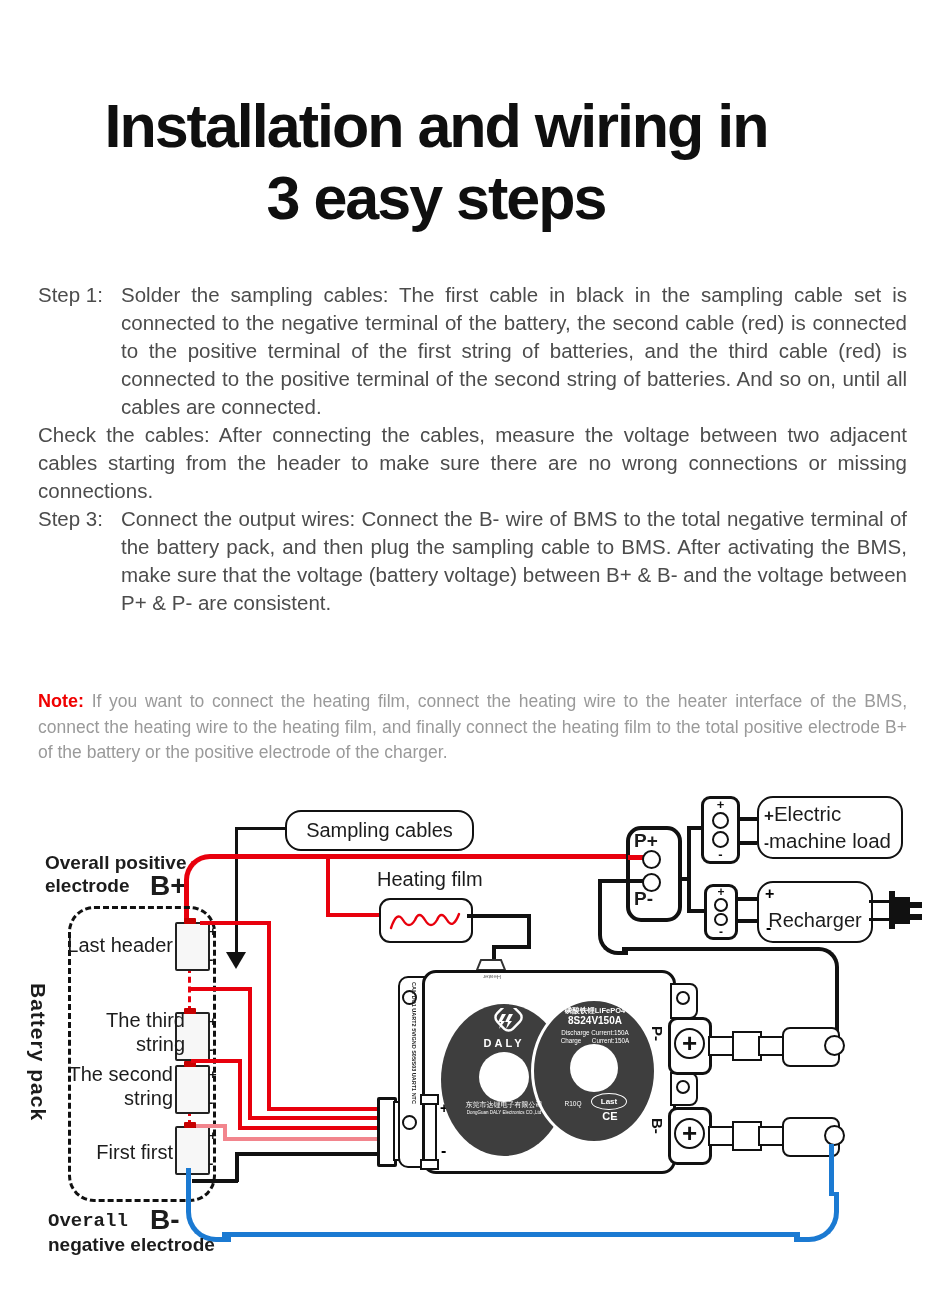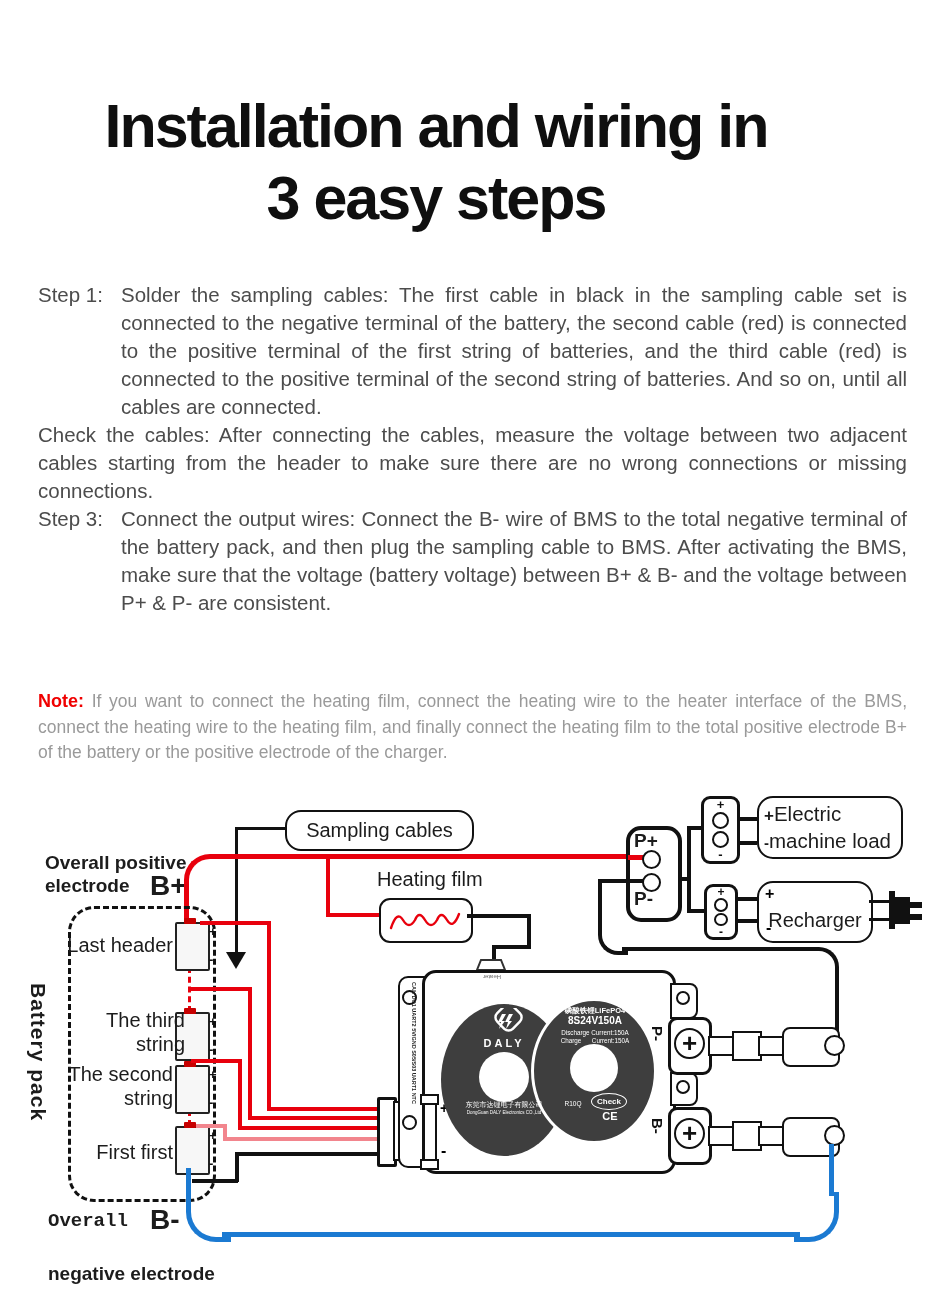--- a/index.html
+++ b/index.html
@@ -248,21 +248,21 @@
   </svg>
   <div class="dtx" style="left:478px;top:1037px;width:52px;font-size:11px;font-weight:bold;letter-spacing:3px;">DALY</div>
   <div class="dtx" style="left:452px;top:1100px;width:104px;font-size:7px;">东莞市达锂电子有限公司</div>
   <div class="dtx" style="left:452px;top:1110px;width:104px;font-size:4.5px;">DongGuan DALY Electronics CO.,Ltd</div>
 
   <div class="dtx" style="left:549px;top:1006px;width:92px;font-size:7.5px;font-weight:bold;line-height:9px;">磷酸铁锂LiFePO4</div>
   <div class="dtx" style="left:549px;top:1015px;width:92px;font-size:10px;font-weight:bold;line-height:12px;">8S24V150A</div>
   <div class="dtx" style="left:547px;top:1029px;width:96px;font-size:6.3px;line-height:8px;">Discharge Current:150A</div>
   <div class="dtx pre" style="left:547px;top:1037px;width:96px;font-size:6.3px;line-height:8px;">Charge      Current:150A</div>
   <div class="dtx" style="left:558px;top:1100px;width:30px;font-size:6.5px;">R10Q</div>
-  <div class="abs" style="left:591px;top:1093px;width:34px;height:15px;border:1.8px solid #fff;border-radius:50%;color:#fff;font-size:8px;font-weight:bold;display:flex;align-items:center;justify-content:center;">Check</div>
+  <div class="abs" style="left:591px;top:1093px;width:34px;height:15px;border:1.8px solid #fff;border-radius:50%;color:#fff;font-size:8px;font-weight:bold;display:flex;align-items:center;justify-content:center;">Last</div>
   <div class="dtx" style="left:595px;top:1110px;width:30px;font-size:11px;font-weight:bold;">CE</div>
 
   <div class="abs vtext" style="left:649px;top:1026px;font-size:15px;font-weight:bold;color:#111;">P-</div>
   <div class="abs vtext" style="left:649px;top:1118px;font-size:15px;font-weight:bold;color:#111;">B-</div>
 
   <div class="abs" style="left:670px;top:983px;width:24px;height:32px;background:#fff;border:2.5px solid #111;border-radius:0 8px 8px 0;"></div>
   <div class="circ" style="left:676px;top:991px;width:10px;height:10px;border-width:2px;"></div>
   <div class="abs" style="left:670px;top:1072px;width:24px;height:30px;background:#fff;border:2.5px solid #111;border-radius:0 8px 8px 0;"></div>
   <div class="circ" style="left:676px;top:1080px;width:10px;height:10px;border-width:2px;"></div>
 
@@ -287,15 +287,15 @@
   <div class="circ" style="left:824px;top:1125px;width:17px;height:17px;"></div>
 
   <div class="wire wb" style="left:186px;top:1168px;width:5px;height:30px;"></div>
   <div class="abs" style="left:186px;top:1192px;width:40px;height:45px;border-left:5px solid #1b7ad2;border-bottom:5px solid #1b7ad2;border-bottom-left-radius:30px;"></div>
   <div class="wire wb" style="left:222px;top:1232px;width:578px;height:5px;"></div>
   <div class="abs" style="left:794px;top:1192px;width:40px;height:45px;border-right:5px solid #1b7ad2;border-bottom:5px solid #1b7ad2;border-bottom-right-radius:30px;"></div>
   <div class="wire wb" style="left:829px;top:1144px;width:5px;height:52px;"></div>
 
   <div class="lbl" style="left:48px;top:1210px;font-size:19px;font-weight:bold;font-family:Liberation Mono, monospace;">Overall</div>
   <div class="lbl" style="left:150px;top:1204px;font-size:28px;font-weight:bold;">B-</div>
-  <div class="lbl" style="left:48px;top:1234px;font-size:19px;font-weight:bold;margin-top:29px;">negative electrode</div>
+  <div class="lbl" style="left:48px;top:1234px;font-size:19px;font-weight:bold;">negative electrode</div>
 
 </div>
 
 </body></html>

